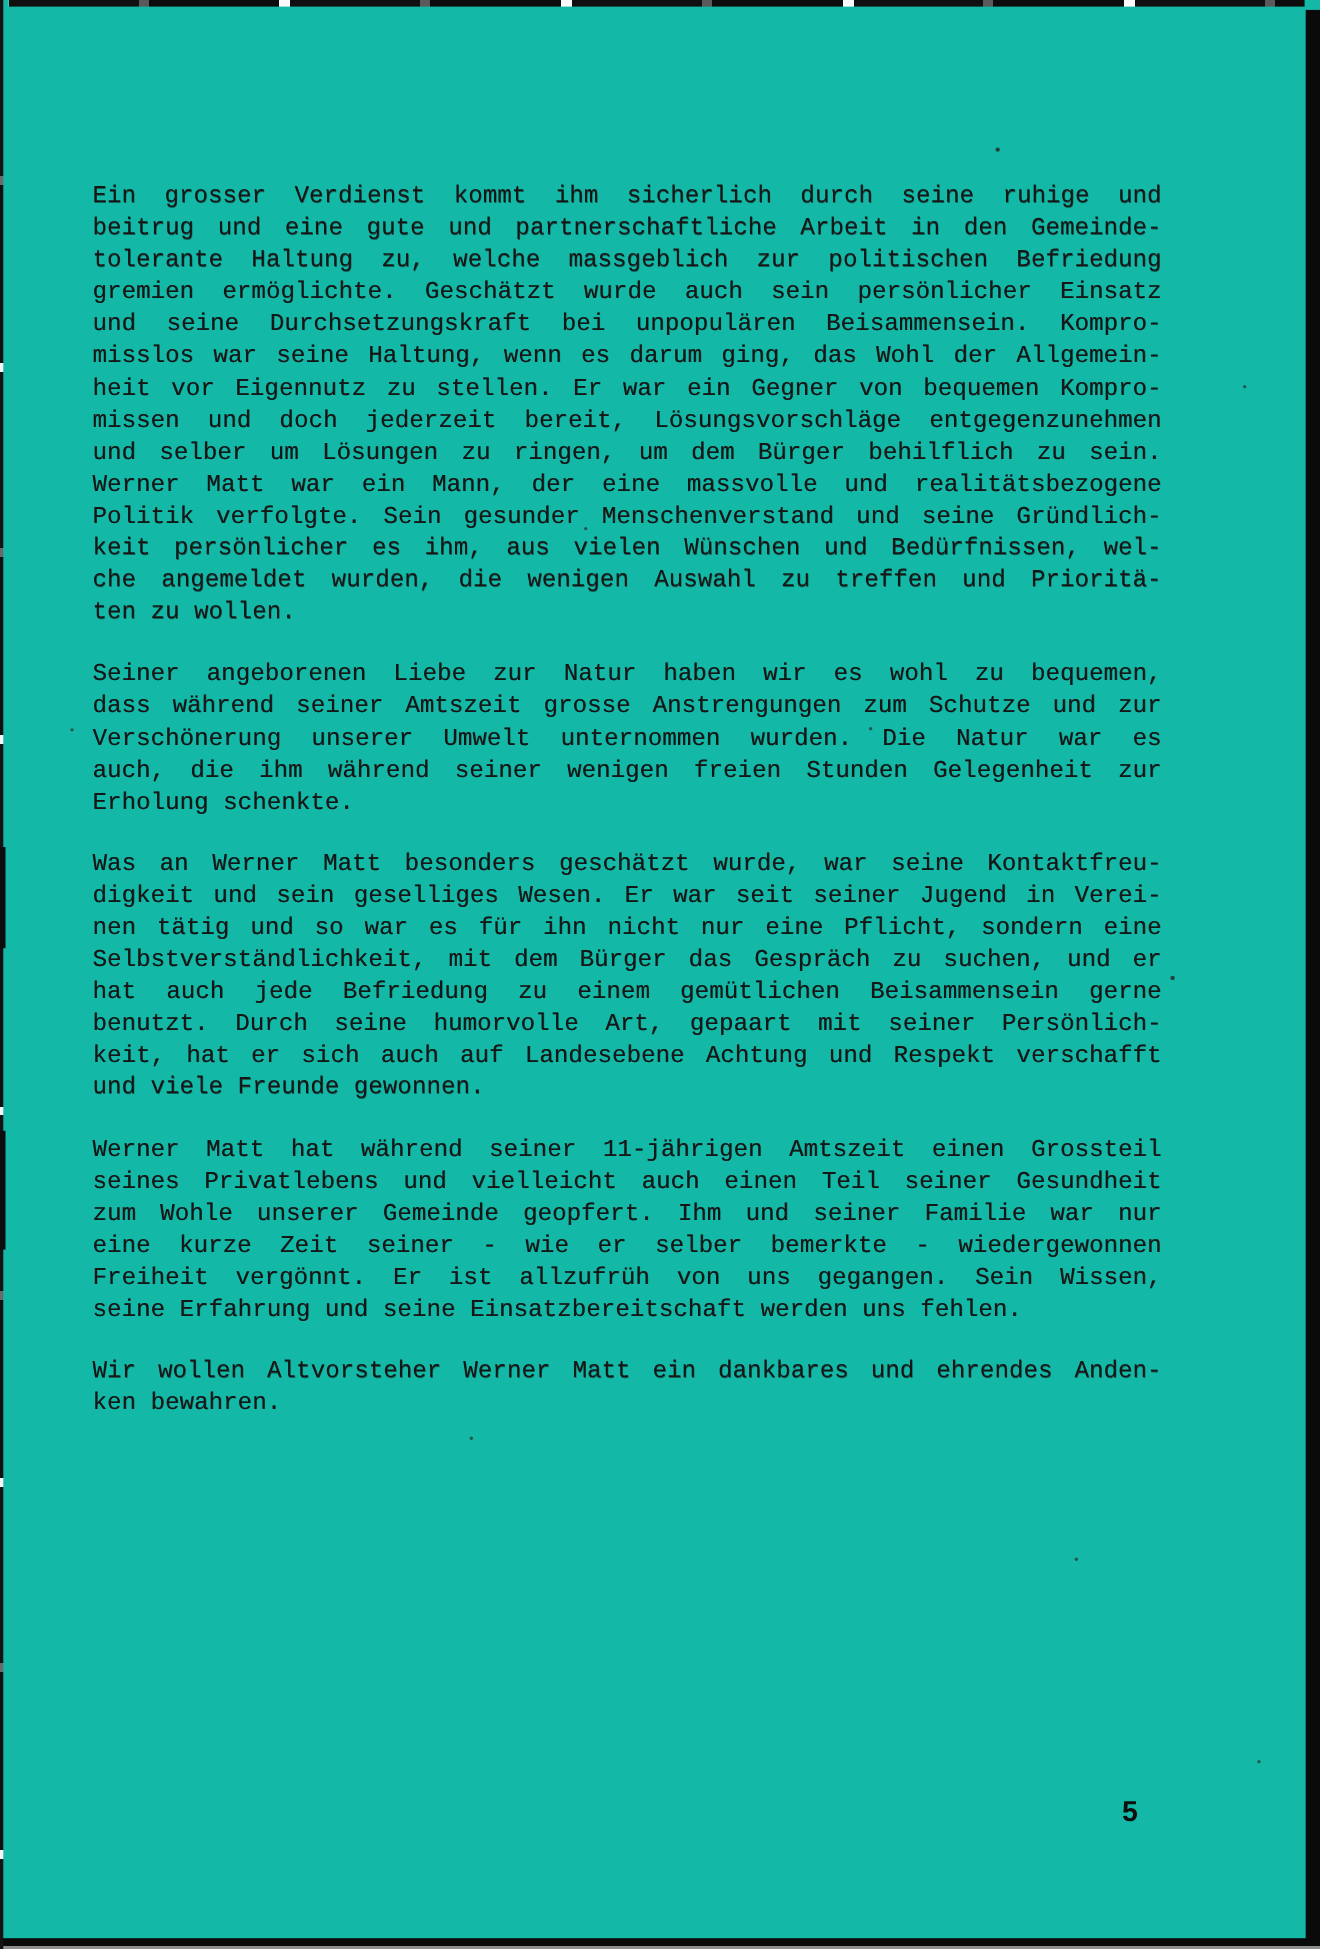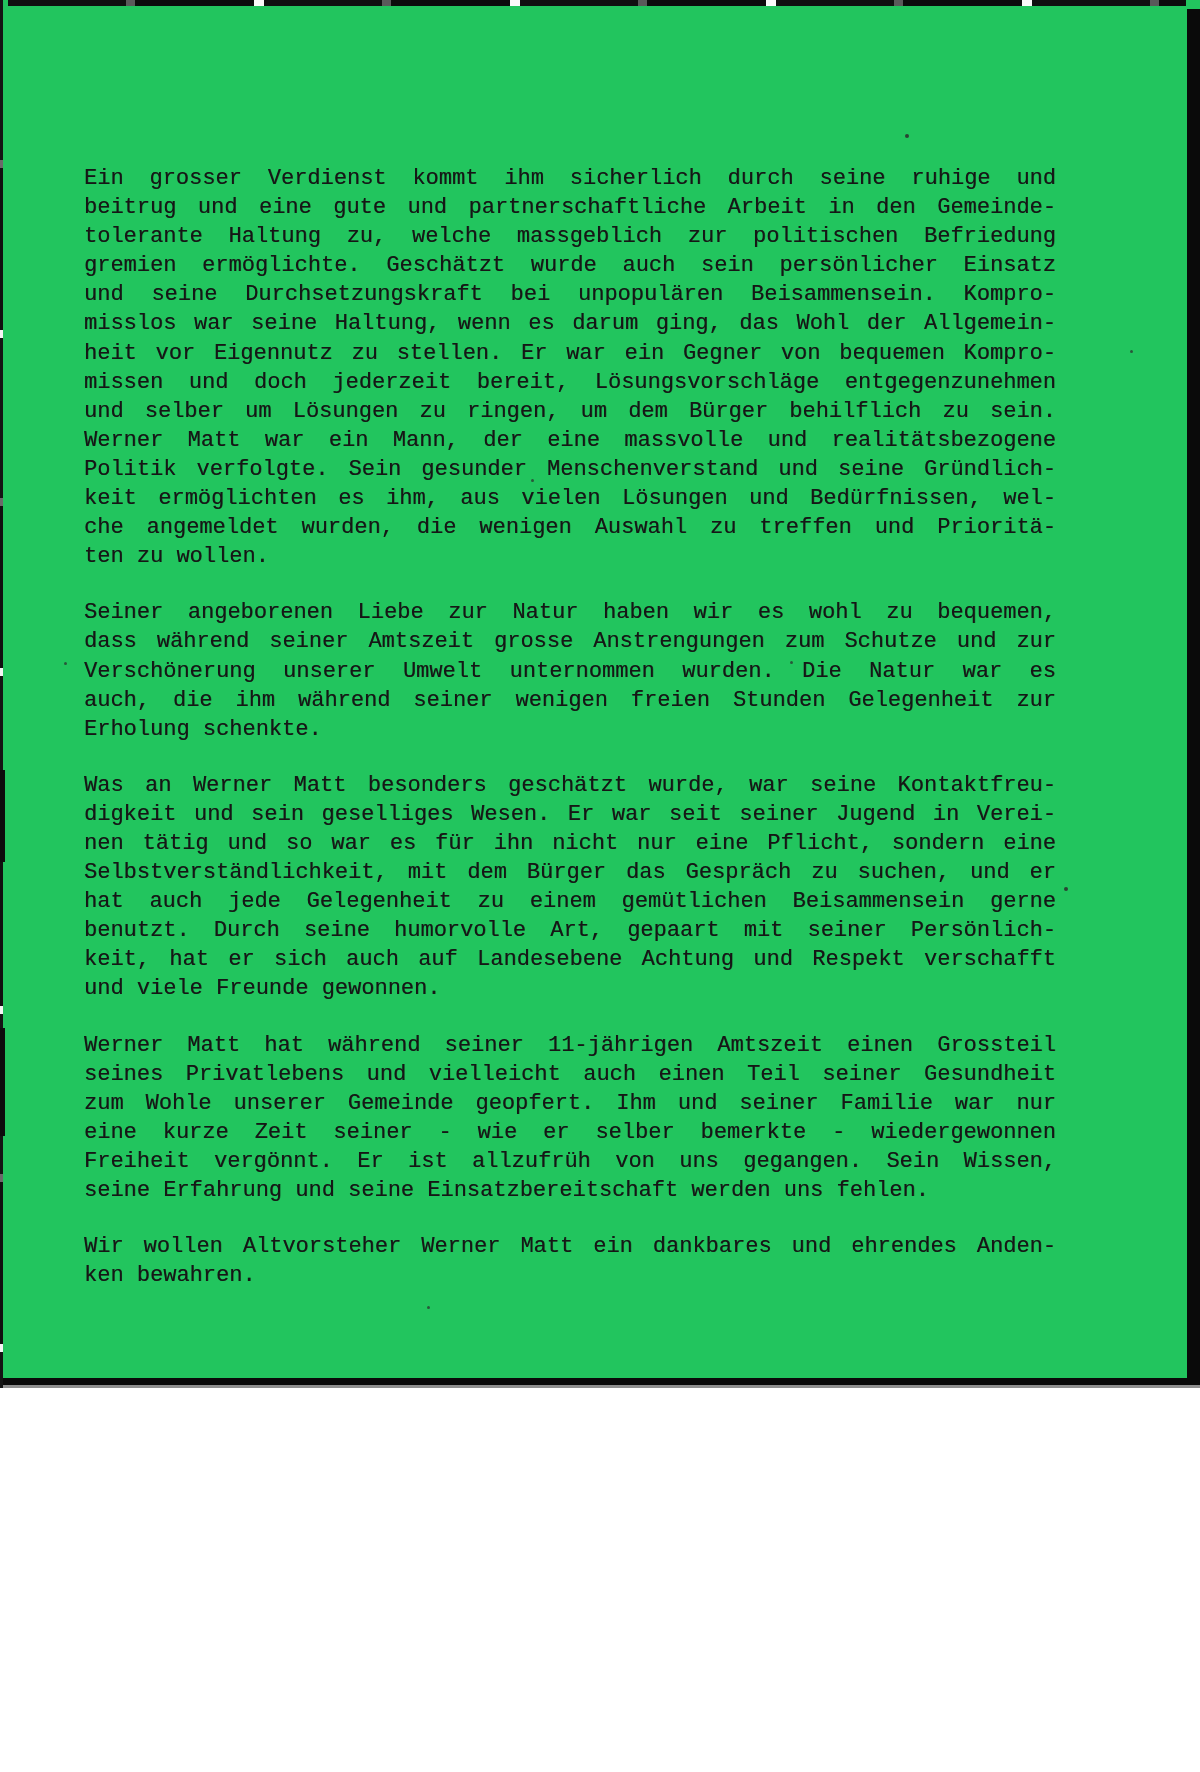--- a/index.html
+++ b/index.html
@@ -3,22 +3,22 @@
 <meta charset="utf-8">
 <style>
   html, body {
     margin: 0;
     padding: 0;
     background: #ffffff;
   }
   .page {
     position: relative;
     width: 1200px;
-    height: 1388px;
-    background: #22c55e;
+    height: 1772px;
+    background: #14b8a6;
     overflow: hidden;
     font-family: "Liberation Mono", "DejaVu Sans Mono", monospace;
   }
 
   
   .textblock {
     position: absolute;
     left: 84px;
     top: 164px;
     width: 972px;
@@ -112,39 +112,39 @@
       <div class="line">beitrug und eine gute und partnerschaftliche Arbeit in den Gemeinde-</div>
       <div class="line">tolerante Haltung zu, welche massgeblich zur politischen Befriedung</div>
       <div class="line">gremien ermöglichte. Geschätzt wurde auch sein persönlicher Einsatz</div>
       <div class="line">und seine Durchsetzungskraft bei unpopulären Beisammensein. Kompro-</div>
       <div class="line">misslos war seine Haltung, wenn es darum ging, das Wohl der Allgemein-</div>
       <div class="line">heit vor Eigennutz zu stellen. Er war ein Gegner von bequemen Kompro-</div>
       <div class="line">missen und doch jederzeit bereit, Lösungsvorschläge entgegenzunehmen</div>
       <div class="line">und selber um Lösungen zu ringen, um dem Bürger behilflich zu sein.</div>
       <div class="line">Werner Matt war ein Mann, der eine massvolle und realitätsbezogene</div>
       <div class="line">Politik verfolgte. Sein gesunder Menschenverstand und seine Gründlich-</div>
-      <div class="line">keit ermöglichten es ihm, aus vielen Lösungen und Bedürfnissen, wel-</div>
+      <div class="line">keit persönlicher es ihm, aus vielen Wünschen und Bedürfnissen, wel-</div>
       <div class="line">che angemeldet wurden, die wenigen Auswahl zu treffen und Prioritä-</div>
       <div class="line final">ten zu wollen.</div>
     </div>
 
     <div class="para">
       <div class="line">Seiner angeborenen Liebe zur Natur haben wir es wohl zu bequemen,</div>
       <div class="line">dass während seiner Amtszeit grosse Anstrengungen zum Schutze und zur</div>
       <div class="line">Verschönerung unserer Umwelt unternommen wurden. Die Natur war es</div>
       <div class="line">auch, die ihm während seiner wenigen freien Stunden Gelegenheit zur</div>
       <div class="line final">Erholung schenkte.</div>
     </div>
 
     <div class="para">
       <div class="line">Was an Werner Matt besonders geschätzt wurde, war seine Kontaktfreu-</div>
       <div class="line">digkeit und sein geselliges Wesen. Er war seit seiner Jugend in Verei-</div>
       <div class="line">nen tätig und so war es für ihn nicht nur eine Pflicht, sondern eine</div>
       <div class="line">Selbstverständlichkeit, mit dem Bürger das Gespräch zu suchen, und er</div>
-      <div class="line">hat auch jede Gelegenheit zu einem gemütlichen Beisammensein gerne</div>
+      <div class="line">hat auch jede Befriedung zu einem gemütlichen Beisammensein gerne</div>
       <div class="line">benutzt. Durch seine humorvolle Art, gepaart mit seiner Persönlich-</div>
       <div class="line">keit, hat er sich auch auf Landesebene Achtung und Respekt verschafft</div>
       <div class="line final">und viele Freunde gewonnen.</div>
     </div>
 
     <div class="para">
       <div class="line">Werner Matt hat während seiner 11-jährigen Amtszeit einen Grossteil</div>
       <div class="line">seines Privatlebens und vielleicht auch einen Teil seiner Gesundheit</div>
       <div class="line">zum Wohle unserer Gemeinde geopfert. Ihm und seiner Familie war nur</div>
       <div class="line">eine kurze Zeit seiner - wie er selber bemerkte - wiedergewonnen</div>

